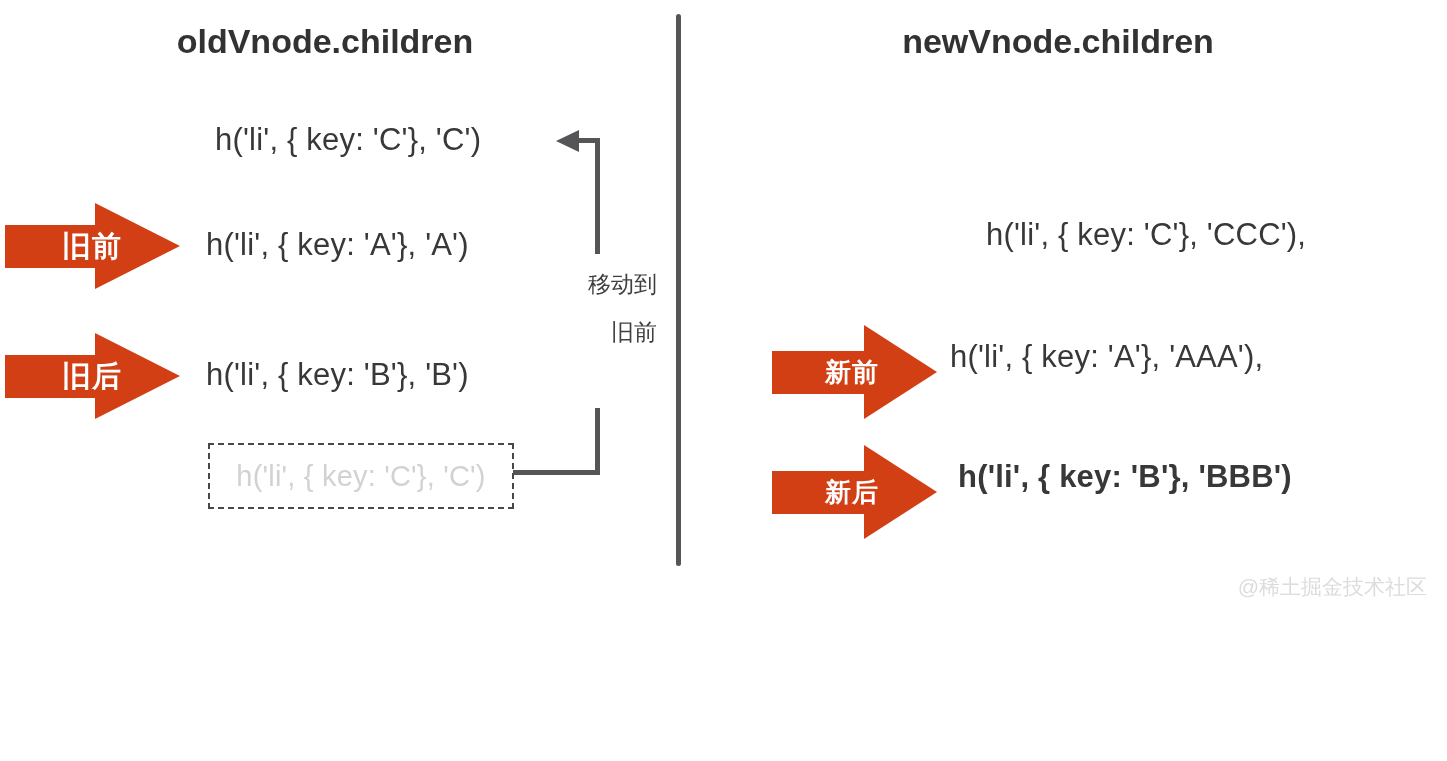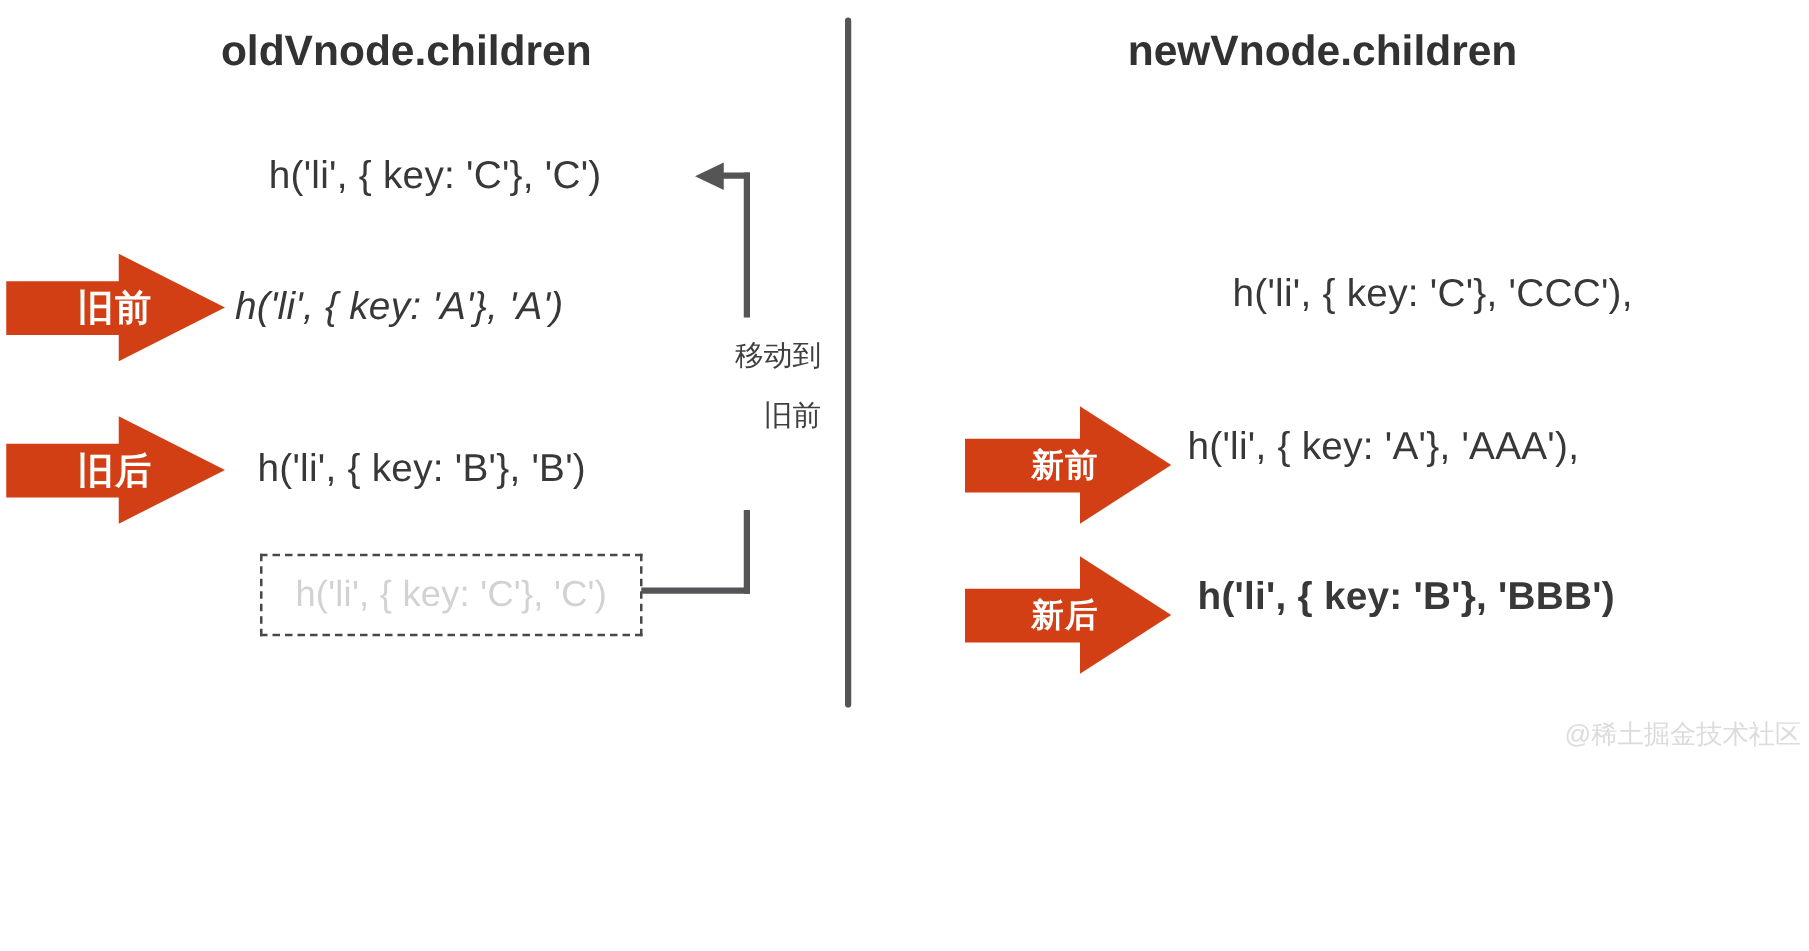--- a/index.html
+++ b/index.html
@@ -60,34 +60,34 @@
     left:92px;top:0;
     border-top:47px solid transparent;border-bottom:47px solid transparent;
     border-left:73px solid var(--red);
   }
   .arrow-right .arrow-label{font-size:26px;left:53px;}
   .arrow-label{
     position:absolute;top:50%;transform:translateY(-50%);
     color:#ffffff;font-weight:bold;white-space:nowrap;letter-spacing:1px;
   }
   .watermark{
-    position:absolute;right:6px;bottom:7px;font-size:21px;color:var(--watermark);
+    position:absolute;right:20px;bottom:7px;font-size:21px;color:var(--watermark);
     white-space:nowrap;
   }
 </style>
 </head>
 <body>
 
 <div class="canvas">
 
   <div class="panel-title" style="left:140px;top:22px;">oldVnode.children</div>
 
   <div class="code" style="left:215px;top:122px;">h('li', { key: 'C'}, 'C')</div>
 
-  <div class="code" style="left:188px;top:227px;font-style:italic;">h('li', { key: 'A'}, 'A')</div>
+  <div class="code" style="left:206px;top:227px;">h('li', { key: 'A'}, 'A')</div>
 
   <div class="code" style="left:206px;top:357px;">h('li', { key: 'B'}, 'B')</div>
 
   <div class="arrow arrow-left" style="left:5px;top:203px;">
     <div class="arrow-body"></div>
     <div class="arrow-head"></div>
     <span class="arrow-label">旧前</span>
   </div>
 
   <div class="arrow arrow-left" style="left:5px;top:333px;">

